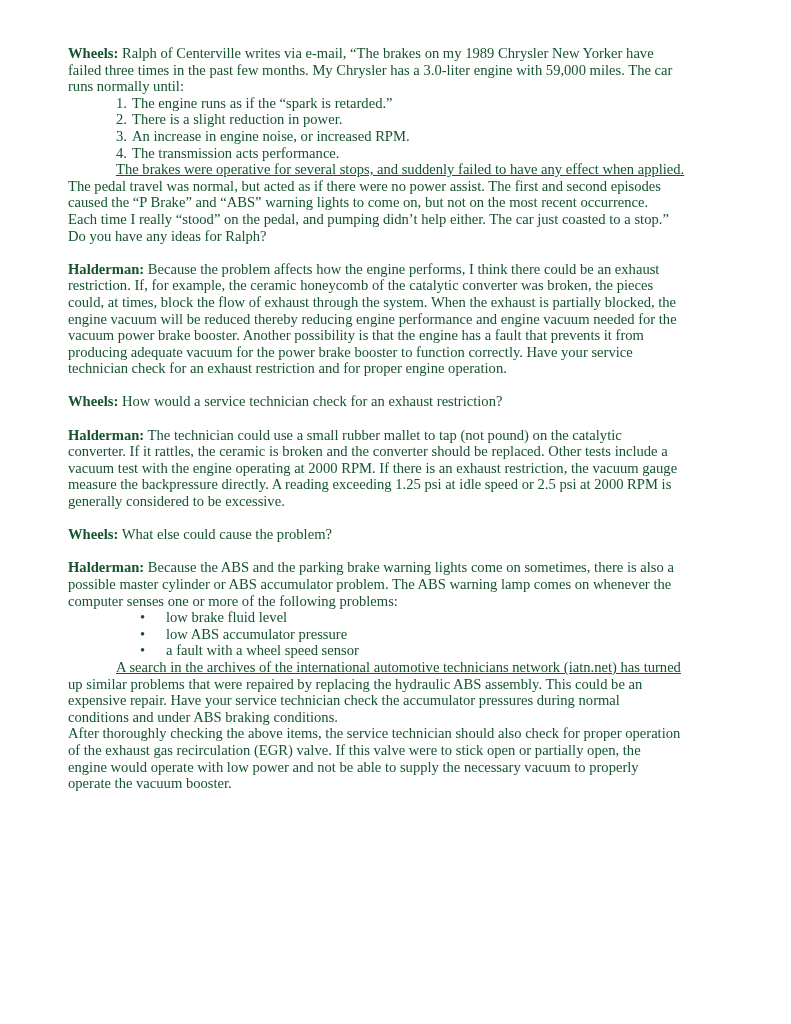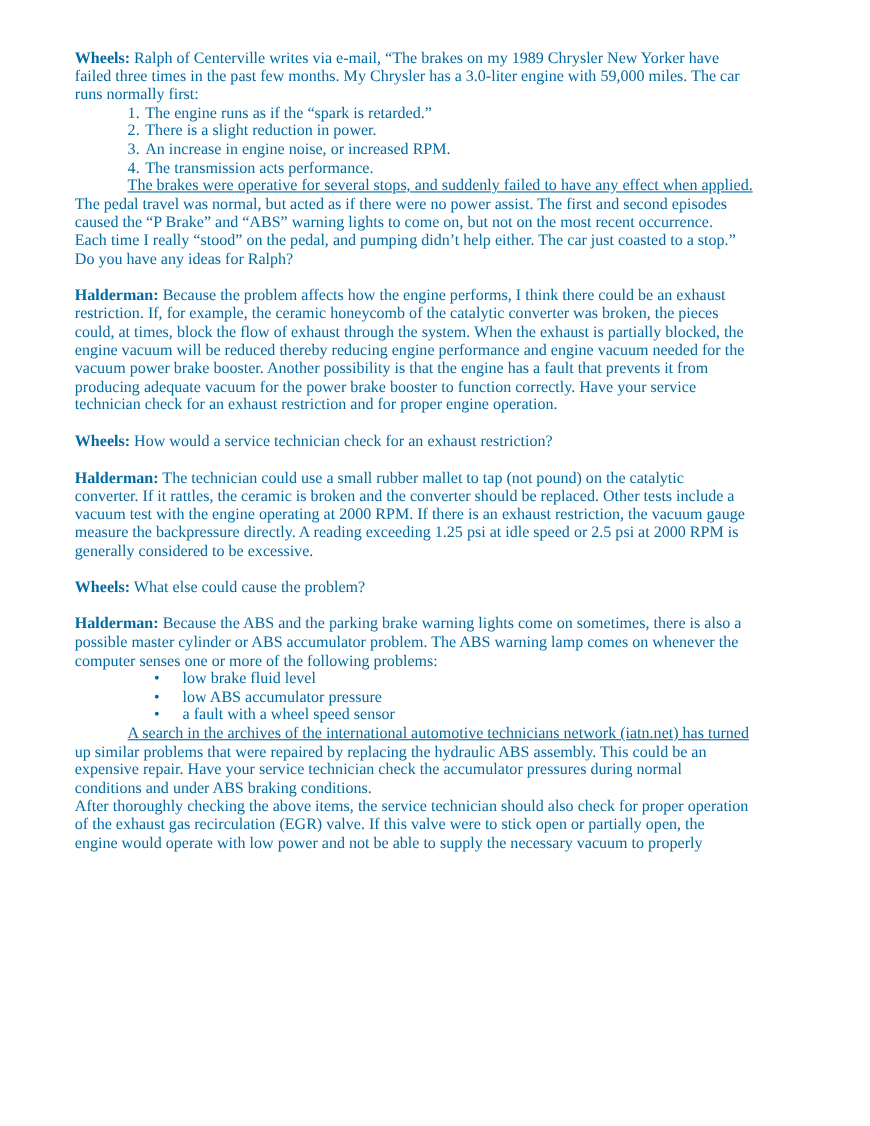--- a/index.html
+++ b/index.html
@@ -1,38 +1,38 @@
 <!DOCTYPE html>
 <html><head>
   <meta charset="utf-8">
   <style>
     html, body { margin: 0; padding: 0; background: #ffffff; }
     body { width: 791px; height: 1024px; position: relative; overflow: hidden; }
     .page {
       position: absolute; left: 68px; top: 45px; width: 680px;
-      font-family: "Liberation Serif", serif; font-size: 14.6px; line-height: 16.6px; color: #0369a1;
+      font-family: "Liberation Serif", serif; font-size: 14.6px; line-height: 16.6px; color: #14532d;
     }
     .line { white-space: nowrap; height: 16.6px; }
     .gap { height: 16.6px; }
     .speaker { font-weight: bold; }
     .indent { padding-left: 48px; text-decoration: underline; }
     .num-item { padding-left: 48px; }
     .num-item .num { display: inline-block; width: 16px; }
     .bul-item { padding-left: 72px; }
     .bul-item .bul { display: inline-block; width: 26px; }
   </style>
 </head>
 <body>
 
 <div class="page">
 
   <div>
     <div class="line"><span class="speaker">Wheels:</span><span> Ralph of Centerville writes via e-mail, “The brakes on my 1989 Chrysler New Yorker have</span></div>
     <div class="line">failed three times in the past few months.  My Chrysler has a 3.0-liter engine with 59,000 miles.  The car</div>
-    <div class="line">runs normally first:</div>
+    <div class="line">runs normally until:</div>
     <div>
       <div class="line num-item"><span class="num">1.</span><span>The engine runs as if the “spark is retarded.”</span></div>
       <div class="line num-item"><span class="num">2.</span><span>There is a slight reduction in power.</span></div>
       <div class="line num-item"><span class="num">3.</span><span>An increase in engine noise, or increased RPM.</span></div>
       <div class="line num-item"><span class="num">4.</span><span>The transmission acts performance.</span></div>
     </div>
     <div class="line indent">The brakes were operative for several stops, and suddenly failed to have any effect when applied.</div>
     <div class="line">The pedal travel was normal, but acted as if there were no power assist.  The first and second episodes</div>
     <div class="line">caused the “P Brake” and “ABS” warning lights to come on, but not on the most recent occurrence.</div>
     <div class="line">Each time I really “stood” on the pedal, and pumping didn’t help either.  The car just coasted to a stop.”</div>
@@ -79,15 +79,16 @@
       <div class="line bul-item"><span class="bul">•</span><span>low ABS accumulator pressure</span></div>
       <div class="line bul-item"><span class="bul">•</span><span>a fault with a wheel speed sensor</span></div>
     </div>
     <div class="line indent">A search in the archives of the international automotive technicians network (iatn.net) has turned</div>
     <div class="line">up similar problems that were repaired by replacing the hydraulic ABS assembly.  This could be an</div>
     <div class="line">expensive repair.  Have your service technician check the accumulator pressures during normal</div>
     <div class="line">conditions and under ABS braking conditions.</div>
     <div class="line">After thoroughly checking the above items, the service technician should also check for proper operation</div>
     <div class="line">of the exhaust gas recirculation (EGR) valve.  If this valve were to stick open or partially open, the</div>
     <div class="line">engine would operate with low power and not be able to supply the necessary vacuum to properly</div>
+    <div class="line">operate the vacuum booster.</div>
   </div>
 
 </div>
 
 </body></html>

